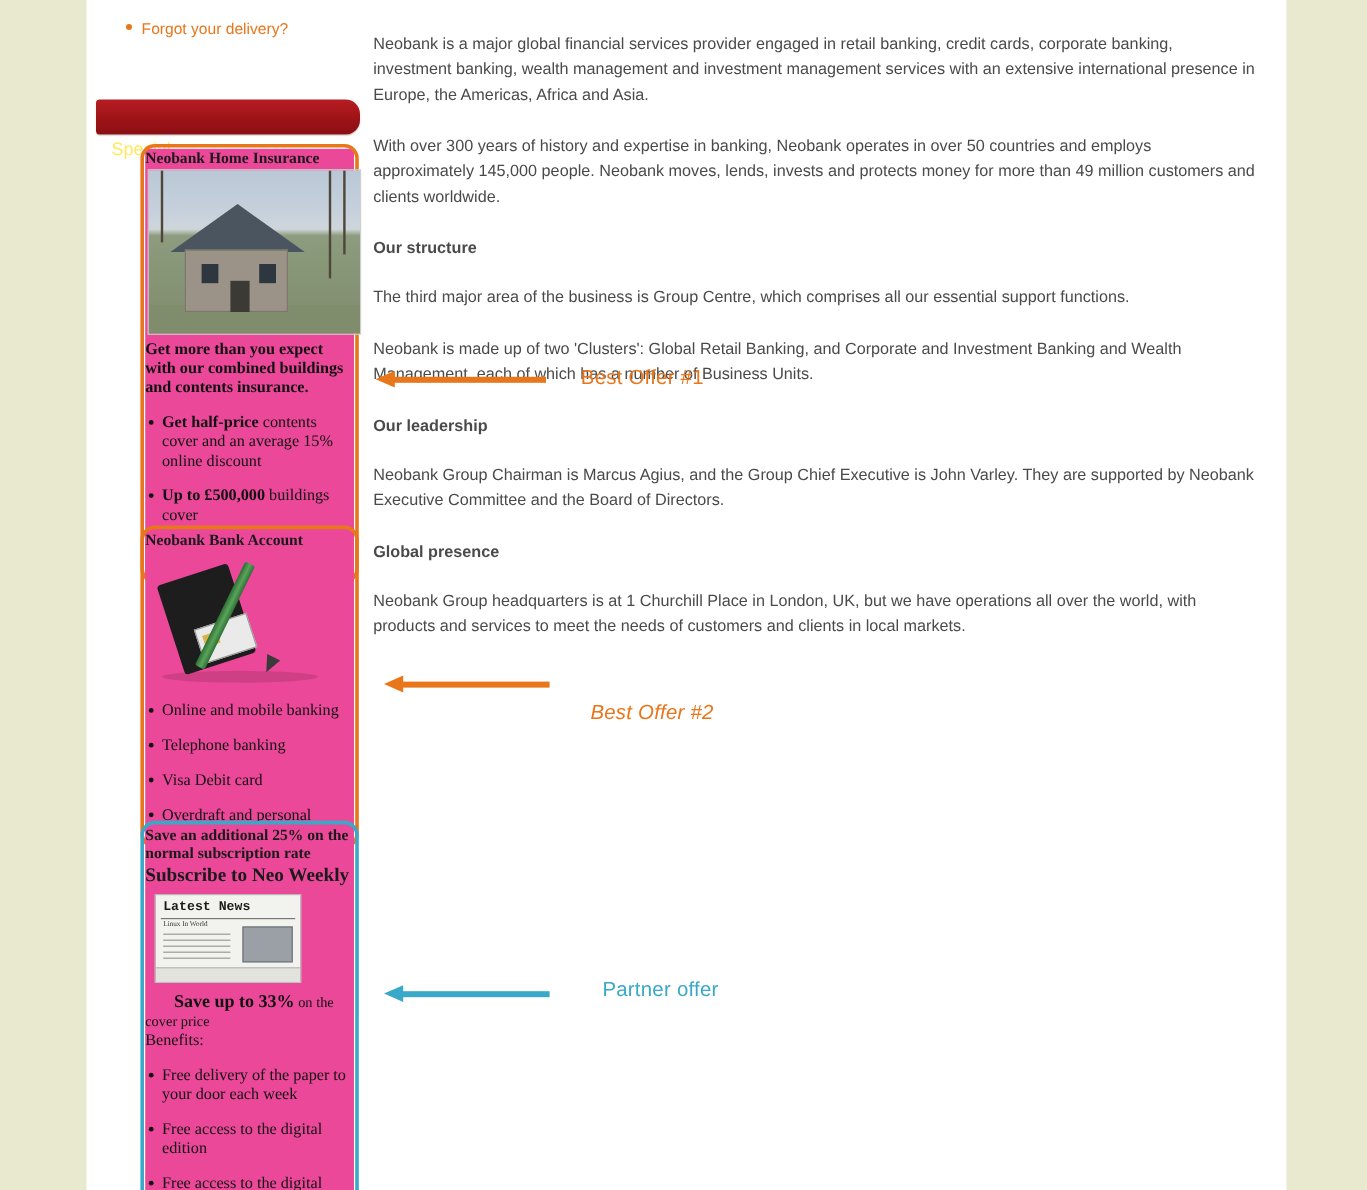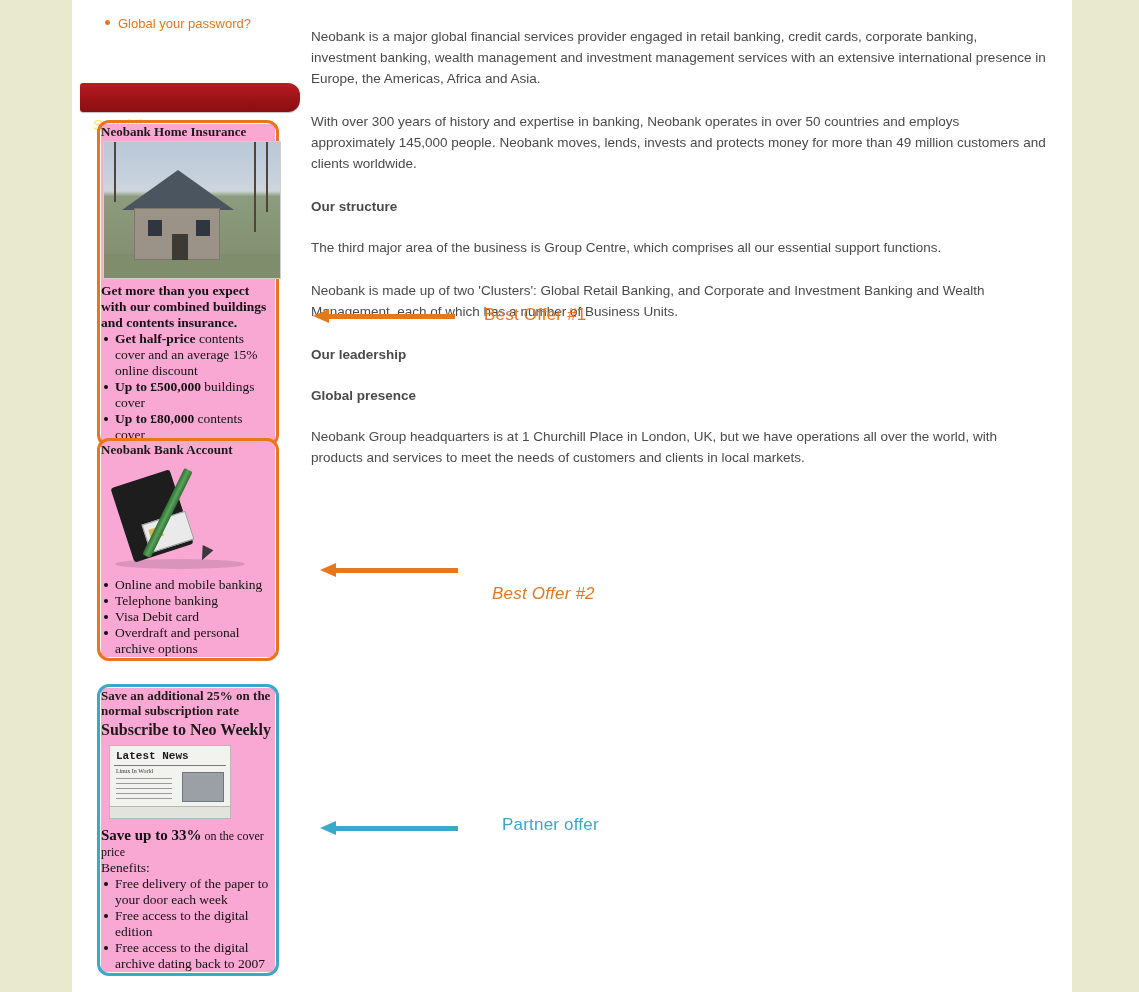--- a/index.html
+++ b/index.html
@@ -67,23 +67,23 @@
     position: absolute;
     left: 13px; top: 5px;
     font-size: 15px;
     color: #ffffff;
     margin-top: 28px;
   }
   #offers-banner .txt .hl { color: #ffe95c; }
 
   .offer-box {
     position: absolute;
-    left: 16px;
+    left: 36px;
     width: 174px;
-    background: #f9a8d4;
+    background: #ec4899;
   }
   .offer-box .ring {
     position: absolute;
     left: -4px; top: -4px;
     right: -4px; bottom: -4px;
     border: 3px solid #e8761b;
     border-radius: 12px;
     pointer-events: none;
   }
   .offer-box.partner .ring { border-color: #3aa8c8; }
@@ -101,20 +101,21 @@
     font-size: 13.5px;
     color: #111;
     line-height: 16px;
   }
   .offer-body p { margin: 0 0 0 0; font-weight: bold; }
   .offer-ul { list-style: none; margin: 0; padding: 0; }
   .offer-ul li {
     position: relative;
     padding-left: 14px;
     line-height: 16px;
+    margin-top: 13px;
   }
   .offer-ul li .b {
     position: absolute; left: 3px; top: 6px;
     width: 4px; height: 4px; border-radius: 50%;
     background: #111;
   }
   .bold { font-weight: bold; }
 
   
   .house-photo {
@@ -302,21 +303,21 @@
 <body>
 
 <div id="page">
   <div id="content-sheet"></div>
 
   <div id="sidebar">
 
     <ul class="forgot-list">
       <li>
         <span class="bullet"></span>
-        <a class="forgot-link" href="#">Global your password?</a>
+        <a class="forgot-link" href="#">Forgot your delivery?</a>
       </li>
     </ul>
 
     <div id="offers-banner">
       <div class="txt">
         <span class="hl">Special</span><span> offers</span>
       </div>
     </div>
 
     <div class="offer-box" style="top:124px;">
@@ -395,21 +396,21 @@
         <div class="img"></div>
         <div class="col" style="top:32px;"></div>
         <div class="col" style="top:37px;"></div>
         <div class="col" style="top:42px;"></div>
         <div class="col" style="top:47px;"></div>
         <div class="col" style="top:52px;"></div>
         <div class="fold"></div>
       </div>
       <div class="offer-body">
         <p>
-          <span style="font-size:15px;">Save up to 33%</span><span style="font-weight:normal;font-size:12px;"> on the cover price</span>
+          <span style="font-size:15px;padding-left:24px;">Save up to 33%</span><span style="font-weight:normal;font-size:12px;"> on the cover price</span>
         </p>
         <p style="font-weight:normal;">Benefits:</p>
         <ul class="offer-ul">
           <li>
             <span class="b"></span>
             <span>Free delivery of the paper to your door each week</span>
           </li>
           <li>
             <span class="b"></span>
             <span>Free access to the digital edition</span>
@@ -423,20 +424,21 @@
     </div>
   </div>
 
   <div id="article">
     <p>Neobank is a major global financial services provider engaged in retail banking, credit cards, corporate banking, investment banking, wealth management and investment management services with an extensive international presence in Europe, the Americas, Africa and Asia.</p>
     <p>With over 300 years of history and expertise in banking, Neobank operates in over 50 countries and employs approximately 145,000 people. Neobank moves, lends, invests and protects money for more than 49 million customers and clients worldwide.</p>
     <h3>Our structure</h3>
     <p>The third major area of the business is Group Centre, which comprises all our essential support functions.</p>
     <p>Neobank is made up of two 'Clusters': Global Retail Banking, and Corporate and Investment Banking and Wealth Management, each of which has a number of Business Units.</p>
     <h3>Our leadership</h3>
+    <p>Neobank Group Chairman is Marcus Agius, and the Group Chief Executive is John Varley. They are supported by Neobank Executive Committee and the Board of Directors.</p>
     <h3>Global presence</h3>
     <p>Neobank Group headquarters is at 1 Churchill Place in London, UK, but we have operations all over the world, with products and services to meet the needs of customers and clients in local markets.</p>
   </div>
 
   <div class="arrow orange" style="left:313px; top:309px; width:142px;">
     <div class="head"></div>
     <div class="shaft"></div>
   </div>
   <div class="annot orange" style="left:484px; top:305px;">Best Offer #1</div>
 

